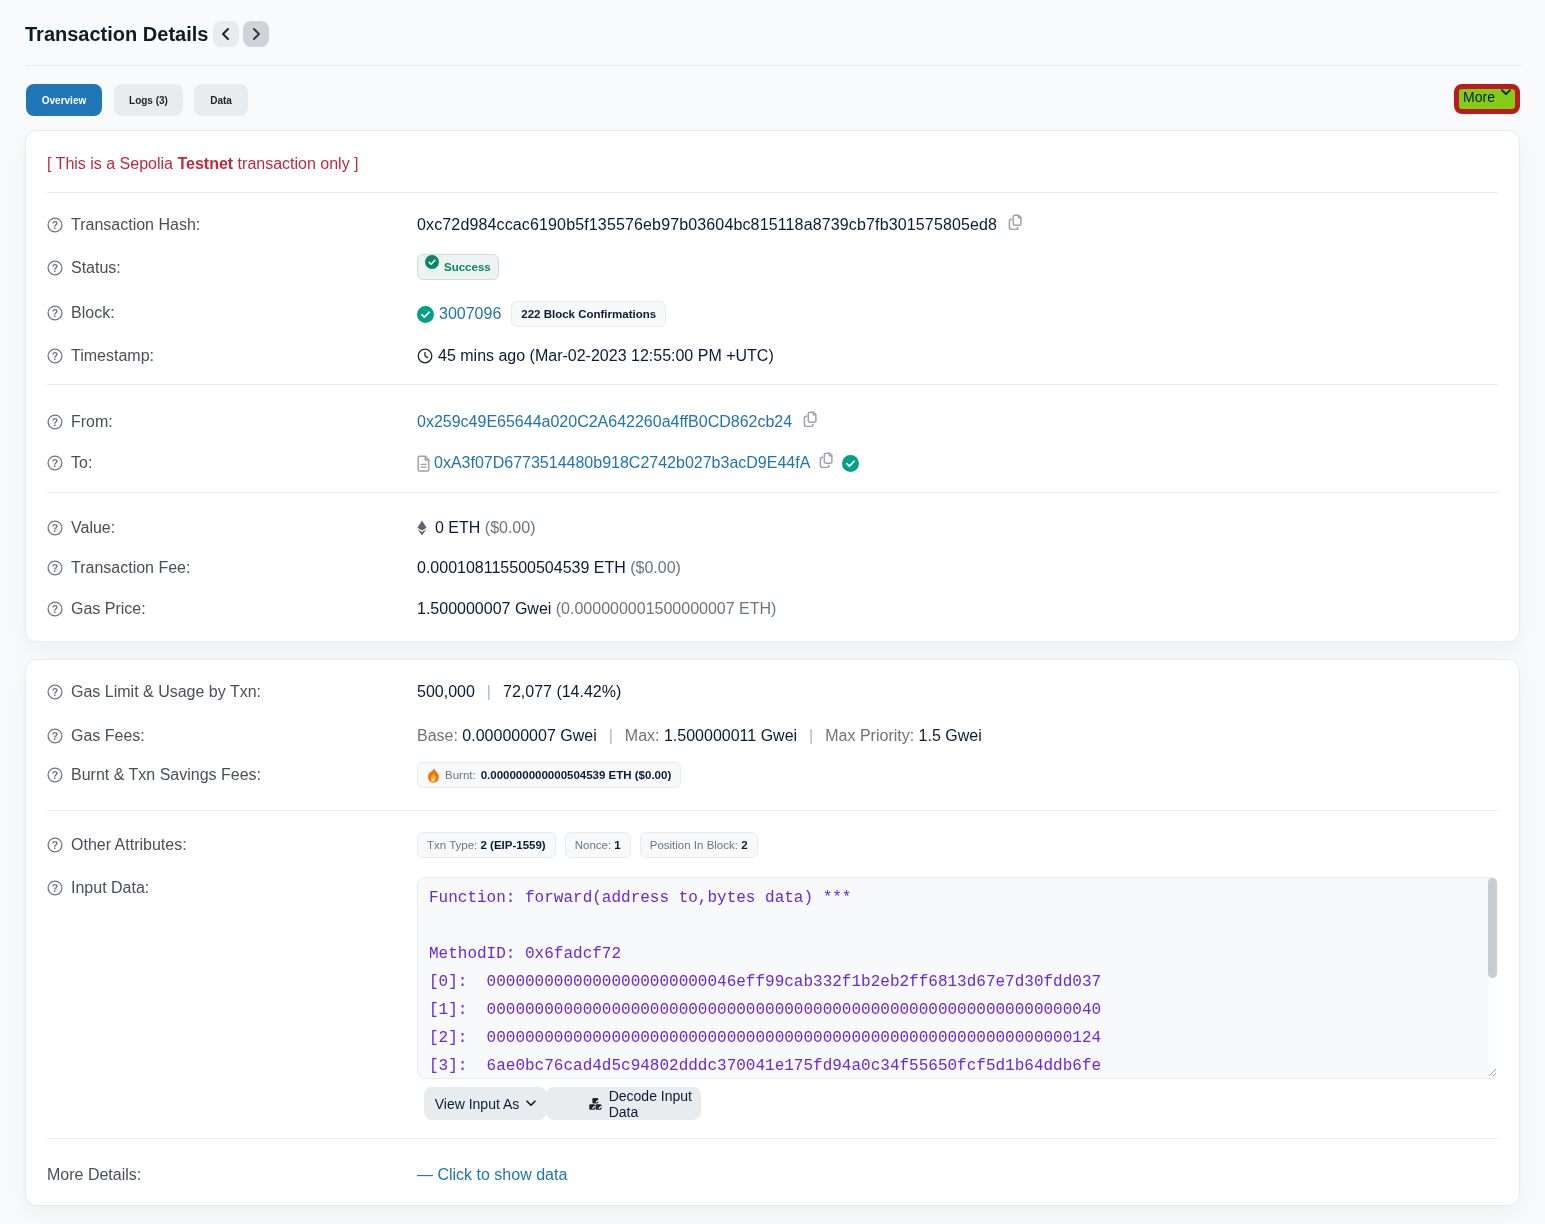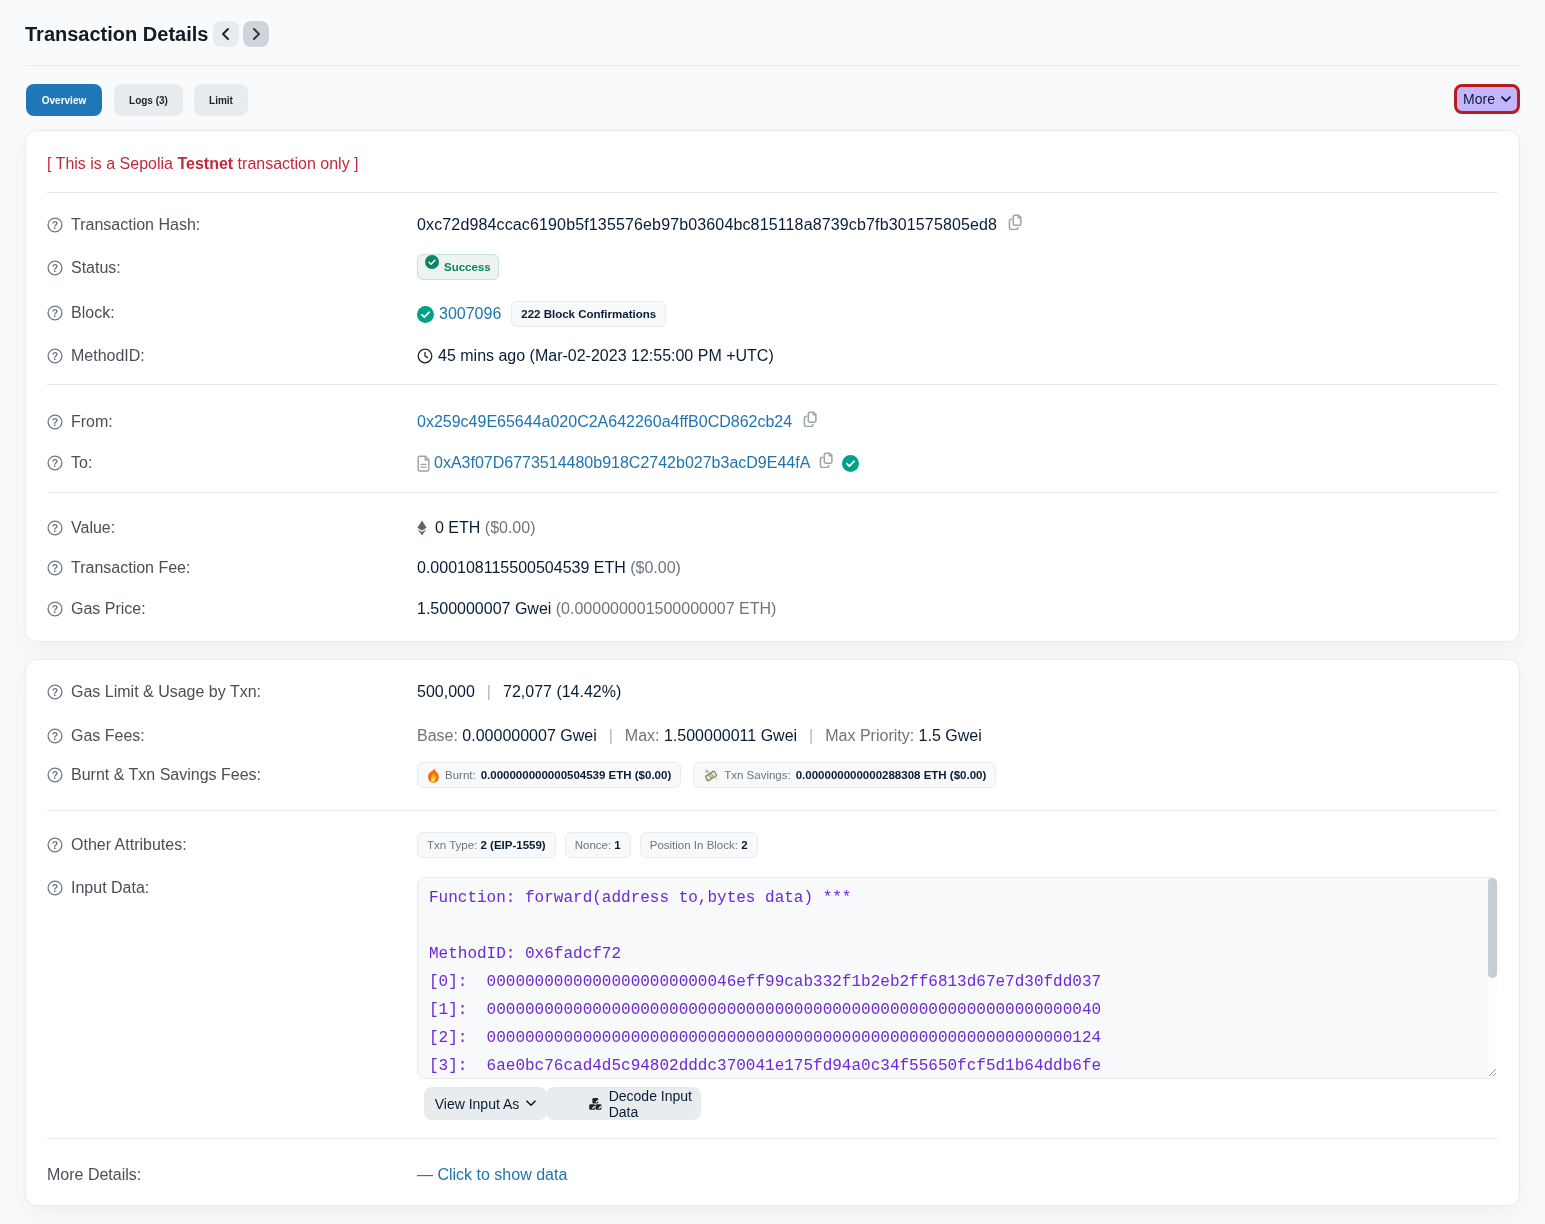--- a/index.html
+++ b/index.html
@@ -54,22 +54,22 @@
 </div>
 <div class="abs" style="left:243px; top:21px; width:26px; height:26px; background:#ced4da; border-radius:8px;">
   <svg width="26" height="26" viewBox="0 0 26 26">
       <path d="M11 8l5 5-5 5" fill="none" stroke="#343a40" stroke-width="2" stroke-linecap="round" stroke-linejoin="round"></path>
     </svg>
 </div>
 <div class="abs" style="left:25px; top:65px; width:1496px; height:1px; background:#e9ecef;"></div>
 
 <div class="tab" style="left:26px; width:76px; background:#2077b8; color:#fff;">Overview</div>
 <div class="tab" style="left:114px; width:69px;">Logs (3)</div>
-<div class="tab" style="left:194px; width:54px;">Limit</div>
-<div class="abs" style="left:1454px; top:84px; width:66px; height:30px; background:#c4b5fd; border:3px solid #b91c1c; border-radius:8px; display:flex; align-items:center; justify-content:center; gap:6px; font-size:14px; color:#081d35;">More
+<div class="tab" style="left:194px; width:54px;">Data</div>
+<div class="abs" style="left:1454px; top:84px; width:66px; height:30px; background:#84cc16; border:5px solid #b91c1c; border-radius:8px; display:flex; align-items:flex-start; justify-content:center; gap:6px; font-size:14px; color:#081d35;">More
   <svg width="10" height="7" viewBox="0 0 10 7">
       <path d="M1 1.2l4 4 4-4" fill="none" stroke="#081d35" stroke-width="1.8" stroke-linecap="round" stroke-linejoin="round"></path>
     </svg>
 </div>
 
 <div class="card" style="top:130px; height:512px;"></div>
 
 <div class="abs" style="left:47px; top:152px; line-height:24px; color:#c5283c;">[ This is a Sepolia <b>Testnet</b> transaction only ]</div>
 <div class="hr" style="top:192px;"></div>
 
@@ -128,21 +128,21 @@
     <span class="badge" style="margin-left:10px; font-weight:bold; color:#081d35;">222 Block Confirmations</span>
   </div>
 </div>
 
 <div class="row" style="top:344px;">
   <div class="lbl">
     <svg width="16" height="16" viewBox="0 0 16 16">
         <circle cx="8" cy="8" r="6.9" fill="none" stroke="#6f7880" stroke-width="1.3"></circle>
         <text x="8" y="11.6" font-size="10.5" font-weight="bold" text-anchor="middle" fill="#6f7880" font-family="Liberation Sans">?</text>
       </svg>
-    <span>MethodID:</span>
+    <span>Timestamp:</span>
   </div>
   <div class="val">
     <svg width="16" height="16" viewBox="0 0 16 16" style="margin-right:5px;">
         <circle cx="8" cy="8" r="6.8" fill="none" stroke="#212529" stroke-width="1.3"></circle>
         <path d="M8 4.4V8l2.5 1.6" fill="none" stroke="#212529" stroke-width="1.3" stroke-linecap="round" stroke-linejoin="round"></path>
       </svg>
     45 mins ago (Mar-02-2023 12:55:00 PM +UTC)
   </div>
 </div>
 
@@ -271,31 +271,20 @@
     <span>Burnt &amp; Txn Savings Fees:</span>
   </div>
   <div class="val">
     <span class="badge" style="gap:5px;">
       <svg width="13" height="15" viewBox="0 0 13 15">
           <path fill="#f0701a" d="M7.2 0.2c.3 1.8 1.9 3 3 4.5 1.8 2.3 2.2 5.3.8 7.5-1 1.6-2.6 2.5-4.4 2.5-1.8 0-3.4-.8-4.5-2.3-1.5-2.1-1.5-5 0-7.1C3.3 3.6 6.9 2.3 7.2.2z"></path>
           <path fill="#fcb81c" d="M6.6 5.8c.4 1.1 1.6 1.8 2.1 2.9.6 1.3.3 2.8-.8 3.7-.7.7-2 .7-2.7 0-1-.9-1.4-2.4-.8-3.6.5-1.1 1.8-1.8 2.2-3z"></path>
           <path fill="#ffe14d" d="M6.5 9.5c.3.7 1 1.2 1.2 1.9.3.9-.1 1.9-.9 2.4-.5.3-1.2.3-1.7 0-.8-.5-1.2-1.5-.9-2.4.3-.8 2-1.2 2.3-1.9z"></path>
         </svg>
       Burnt: <b>0.000000000000504539 ETH ($0.00)</b></span>
-    <span class="badge" style="gap:5px; margin-left:12px;">
-      <svg width="16" height="15" viewBox="0 0 16 15">
-          <path d="M2.2 5C1.3 3 3 1 4.8 1.6L6.4 4.4z" fill="#b9c0b4"></path>
-          <path d="M2.6 10.6c-1.2 1.3 0 3.6 1.7 3.2l2-1.7z" fill="#d4dacd"></path>
-          <path d="M11.5 8.5c1.8-.4 3.4 1 3.2 2.8l-2.6 1.2z" fill="#e2e7db"></path>
-          <g transform="rotate(-33 8 7.8)">
-            <rect x="2.8" y="5.2" width="10.4" height="5.4" rx="0.9" fill="#ece5bd" stroke="#736f55" stroke-width="1"></rect>
-            <circle cx="8" cy="7.9" r="1.7" fill="#d9cf8f" stroke="#8c865c" stroke-width="0.7"></circle>
-          </g>
-        </svg>
-      Txn Savings: <b>0.000000000000288308 ETH ($0.00)</b></span>
   </div>
 </div>
 
 <div class="hr" style="top:810px;"></div>
 
 <div class="row" style="top:832px;">
   <div class="lbl" style="margin-top:1px;">
     <svg width="16" height="16" viewBox="0 0 16 16">
         <circle cx="8" cy="8" r="6.9" fill="none" stroke="#6f7880" stroke-width="1.3"></circle>
         <text x="8" y="11.6" font-size="10.5" font-weight="bold" text-anchor="middle" fill="#6f7880" font-family="Liberation Sans">?</text>

